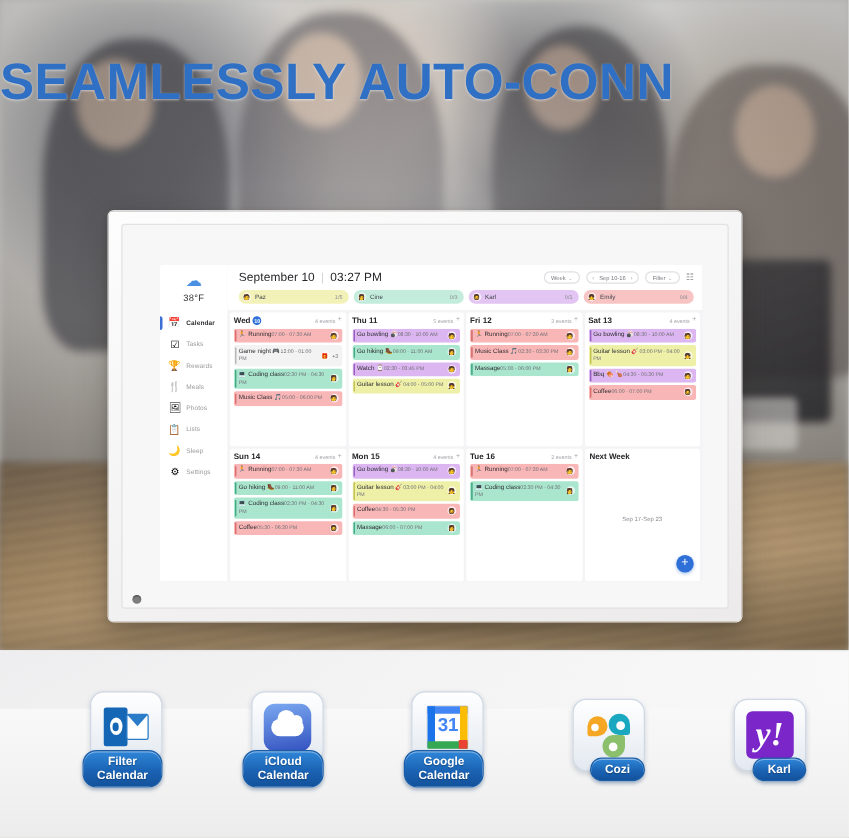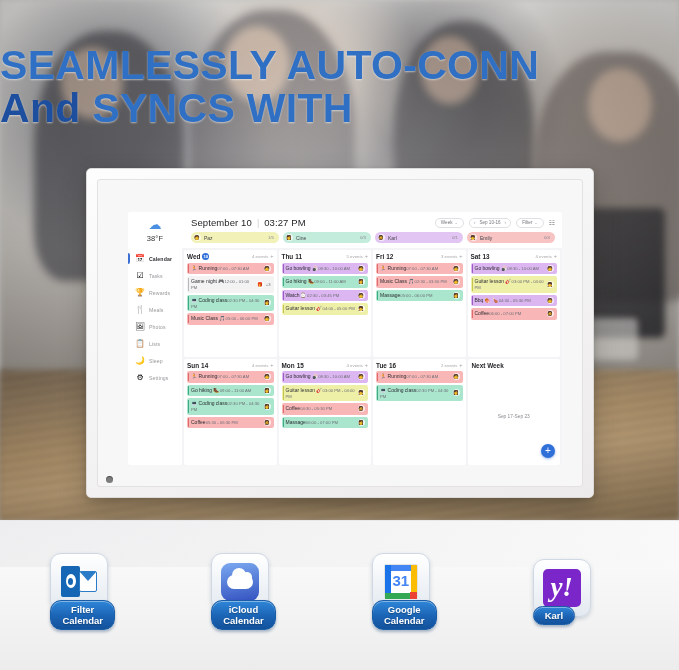--- a/index.html
+++ b/index.html
@@ -115,21 +115,21 @@
   .nav-item.active .nl { color: #2f2f33; font-weight: 700; }
   .nav-item.active::before {
     content: ""; position: absolute; left: 0; top: 3px; bottom: 3px; width: 2px;
     background: #3b6fd4; border-radius: 0 2px 2px 0;
   }
 
   
   .main { flex: 1; display: flex; flex-direction: column; background: #f4f4f6; min-width: 0; }
   .topbar {
     background: #fff; padding: 5px 7px 4px 9px;
-    display: flex; align-items: flex-end; justify-content: space-between;
+    display: flex; align-items: flex-start; justify-content: space-between;
   }
   .dt { display: flex; align-items: baseline; gap: 5px; }
   .dt .date { font-size: 9.5px; color: #26262a; letter-spacing: .1px; }
   .dt .sep { color: #d0d0d4; font-size: 9px; }
   .dt .time { font-size: 9.5px; color: #26262a; letter-spacing: .1px; }
   .tools { display: flex; align-items: center; gap: 5px; }
   .pill {
     border: .6px solid #e0e0e4; border-radius: 7px; padding: 1.6px 5px;
     font-size: 4.6px; color: #76767c; display: flex; align-items: center; gap: 2px;
     background: #fff; white-space: nowrap;
@@ -207,21 +207,21 @@
   .apps {
     position: absolute; left: 0; right: 0; bottom: 0; height: 150px; z-index: 7;
     background: linear-gradient(180deg,#fdfdfd 0%,#f4f4f4 60%,#ececec 100%);
     border-top: 1px solid #e8e8e8;
     display: flex; align-items: center; justify-content: space-around; padding: 0 18px 8px;
   }
   .apps::before {
     content: ""; position: absolute; left: 0; right: 0; top: 0; height: 46px;
     background: linear-gradient(170deg, rgba(225,225,228,.55), rgba(255,255,255,0));
   }
-  .app { width: 96px; display: flex; flex-direction: column; align-items: flex-start; position: relative; }
+  .app { width: 96px; display: flex; flex-direction: column; align-items: flex-end; position: relative; }
   .app-tile {
     width: 58px; height: 58px; border-radius: 11px;
     background: linear-gradient(180deg,#ffffff,#e3e9f0);
     border: 1px solid #cfd8e4;
     box-shadow: 0 2px 4px rgba(60,80,110,.22), inset 0 1px 0 #fff;
     display: flex; align-items: center; justify-content: center;
   }
   .glyph { width: 40px; height: 40px; position: relative; }
   .app-label {
     margin-top: -11px; position: relative; z-index: 2;
@@ -277,21 +277,20 @@
   <div class="bg-head h4"></div>
   <div class="bg-monitor"></div>
   <div class="bg-keyboard"></div>
   <div class="bg-desk"></div>
   <div class="bg-desk-grain"></div>
   <div class="bg-vignette"></div>
 </div>
 
 <div class="headline">
   <div class="l1">SEAMLESSLY AUTO-CONN</div>
-  <div class="l2"><span class="dark">And </span><span>SYNCS WITH</span></div>
 </div>
 
 <div class="device-shadow"></div>
 <div class="device">
   <div class="device-inner"></div>
   <div class="camera-dot"></div>
 </div>
 
 <div class="screen">
 
@@ -659,20 +658,36 @@
           <span class="gc-rc"></span>
           <span class="gc-n">31</span>
         </div>
       </div>
       <div class="app-label">Google
 Calendar</div>
     </div>
     <div class="app">
       <div class="app-tile">
         <div class="glyph">
+          <span class="cz cz-o">
+            <span class="cz-dot" style="width:6px;height:6px;left:3px;top:6px"></span>
+          </span>
+          <span class="cz cz-t">
+            <span class="cz-dot" style="width:7px;height:7px;left:6px;top:6px"></span>
+          </span>
+          <span class="cz cz-g">
+            <span class="cz-dot" style="width:7px;height:7px;left:5px;top:6px"></span>
+          </span>
+        </div>
+      </div>
+      <div class="app-label">Cozi</div>
+    </div>
+    <div class="app">
+      <div class="app-tile">
+        <div class="glyph">
           <span class="yh-sq">
             <span class="yh-y">y!</span>
           </span>
         </div>
       </div>
       <div class="app-label">Karl</div>
     </div>
   </div>
 
 </body></html>

